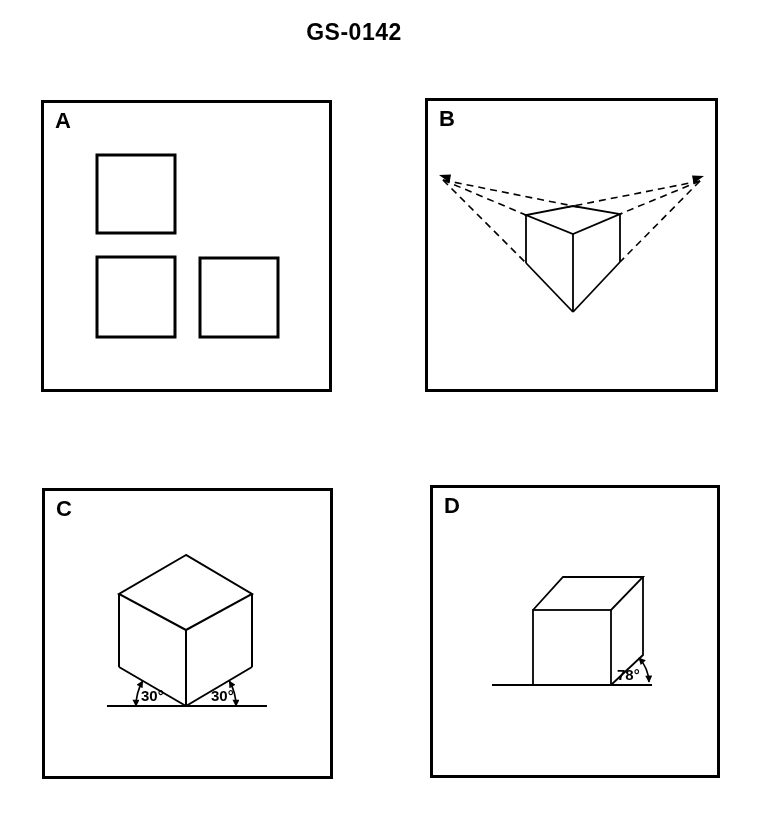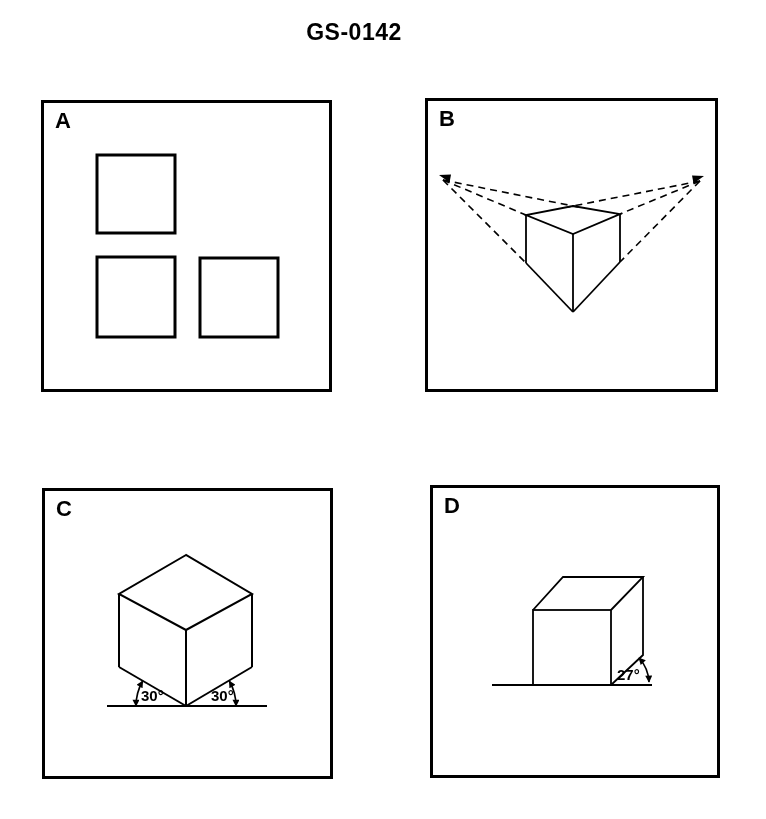--- a/index.html
+++ b/index.html
@@ -131,14 +131,14 @@
   <span class="panel-label">D</span>
   <svg width="284" height="287" viewBox="0 0 284 287">
     <line class="solid" stroke-width="1.8" x1="59" y1="197" x2="219" y2="197"></line>
     <g>
       <rect class="solid" stroke-width="1.8" x="100" y="122" width="78" height="75"></rect>
       <path class="solid" stroke-width="1.8" d="M100,122 L130,89 L210,89 L178,122"></path>
       <path class="solid" stroke-width="1.8" d="M210,89 L210,167 L178,197"></path>
     </g>
     <path class="solid" stroke-width="1.6" d="M216,194 A38,38 0 0 0 206,170" marker-start="url(#ah)" marker-end="url(#ah)"></path>
   </svg>
-  <span class="angle-label" id="angle-d">27°</span>
+  <span class="angle-label" id="angle-d">78°</span>
 </div>
 
 </body></html>

